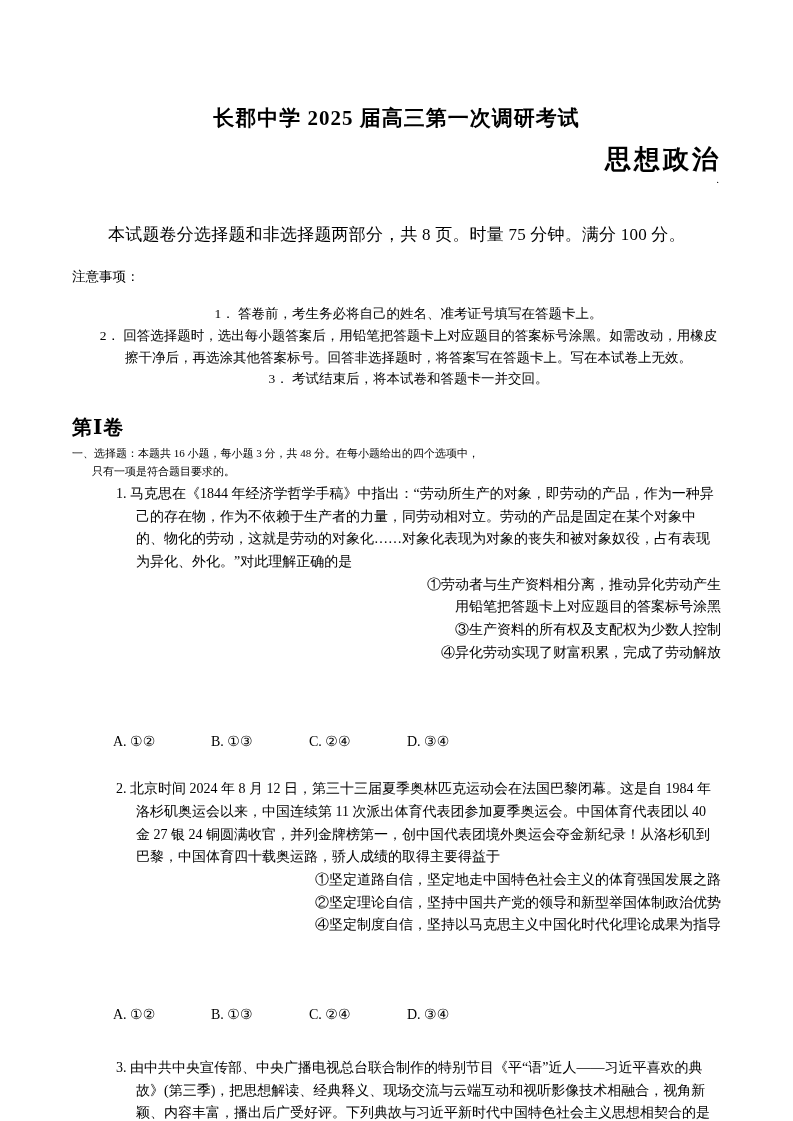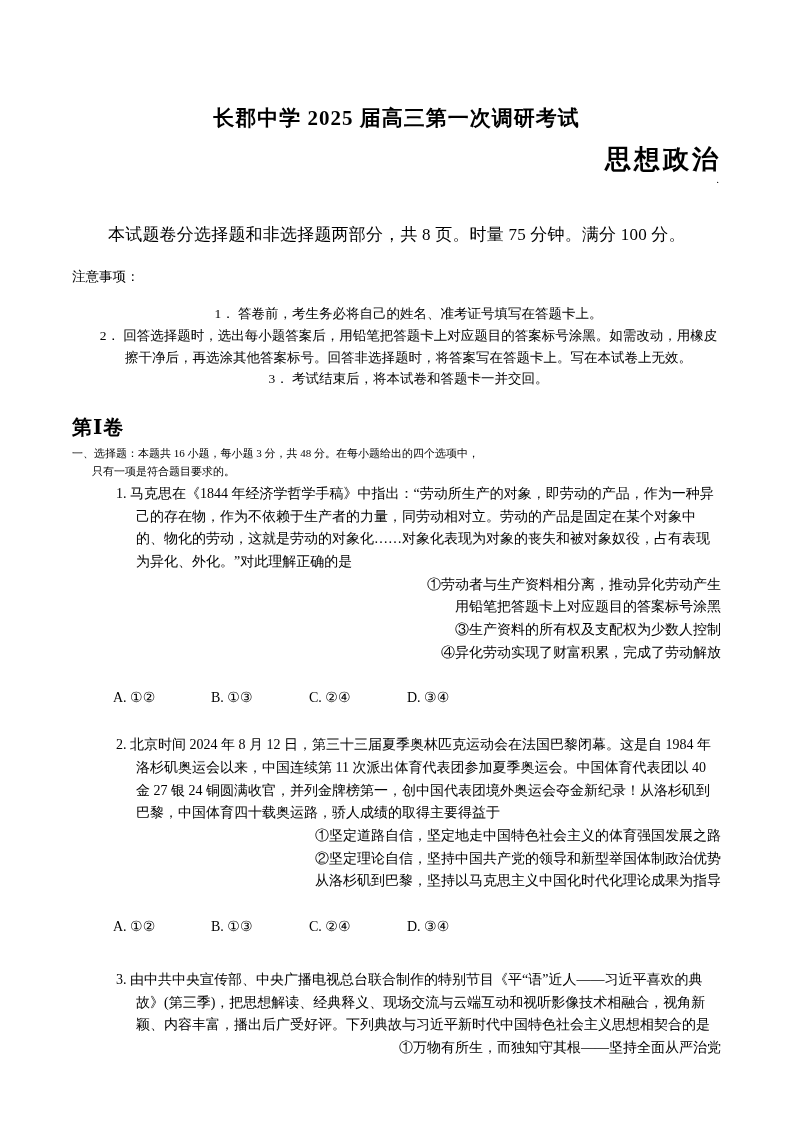--- a/index.html
+++ b/index.html
@@ -98,21 +98,21 @@
   .options-row {
     padding-left: 20px;
     display: block;
     white-space: pre;
   }
   .opt {
     display: inline-block;
   }
   .opt-a { width: 98px; }
   .opt-b { width: 98px; }
-  .opt-c { width: 98px; }
+  .opt-c { width: 98px; margin-top: 44px; }
 </style>
 </head>
 <body>
 
 <div class="page">
 
   <div class="corner-dot">.</div>
 
   <div class="doc-title">长郡中学 2025 届高三第一次调研考试</div>
   <div class="doc-subject">思想政治</div>
@@ -147,21 +147,21 @@
     </div>
   </div>
 
   <div class="question">
     <div class="q-body">
       <span>2.</span>
       <span>北京时间 2024 年 8 月 12 日，第三十三届夏季奥林匹克运动会在法国巴黎闭幕。这是自 1984 年洛杉矶奥运会以来，中国连续第 11 次派出体育代表团参加夏季奥运会。中国体育代表团以 40 金 27 银 24 铜圆满收官，并列金牌榜第一，创中国代表团境外奥运会夺金新纪录！从洛杉矶到巴黎，中国体育四十载奥运路，骄人成绩的取得主要得益于</span>
     </div>
     <div class="q-cont">①坚定道路自信，坚定地走中国特色社会主义的体育强国发展之路</div>
     <div class="q-cont">②坚定理论自信，坚持中国共产党的领导和新型举国体制政治优势</div>
-    <div class="q-cont">从洛杉矶到巴黎，坚持以马克思主义中国化时代化理论成果为指导</div>
+    <div class="q-cont">④坚定制度自信，坚持以马克思主义中国化时代化理论成果为指导</div>
     <div class="options-row">
       <span class="opt opt-a">A. ①②</span><span class="opt opt-b">B. ①③</span><span class="opt opt-c">C. ②④</span><span class="opt">D. ③④</span>
     </div>
   </div>
 
   <div class="question" style="margin-top:8px;">
     <div class="q-body">
       <span>3.</span>
       <span>由中共中央宣传部、中央广播电视总台联合制作的特别节目《平“语”近人——习近平喜欢的典故》(第三季)，把思想解读、经典释义、现场交流与云端互动和视听影像技术相融合，视角新颖、内容丰富，播出后广受好评。下列典故与习近平新时代中国特色社会主义思想相契合的是</span>
     </div>

